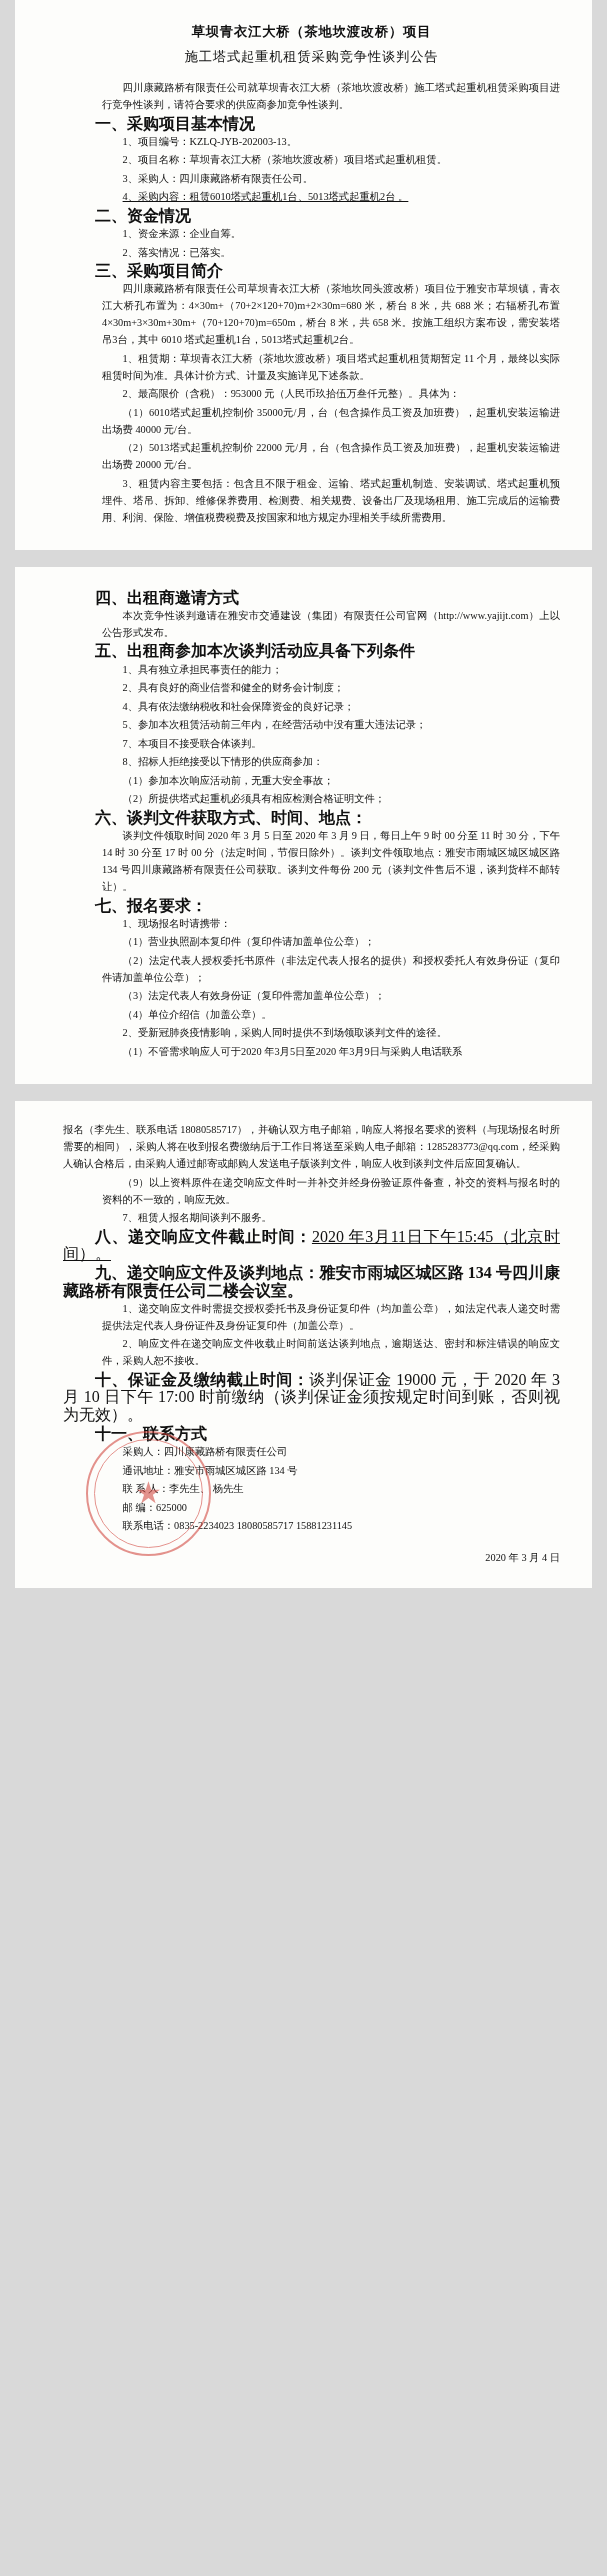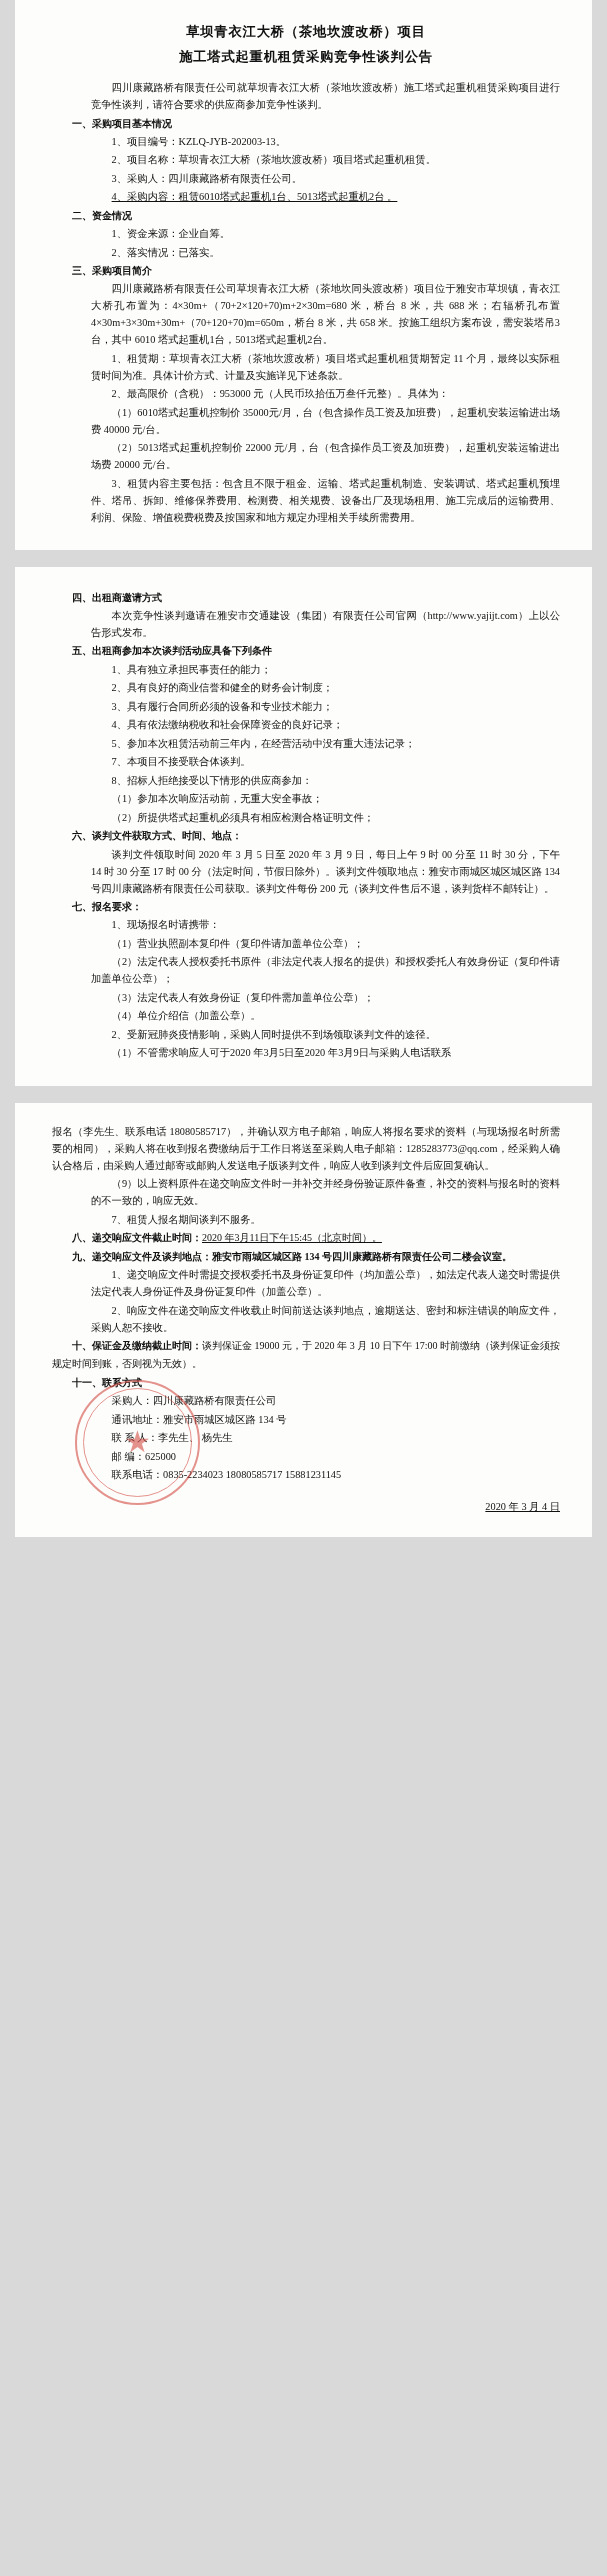--- a/index.html
+++ b/index.html
@@ -8,58 +8,58 @@
     width:607px;
     min-height:2576px;
     margin:0 auto;
     background:#d9d9d9;
     position:relative;
   }
   .sheet{
     background:#fdfdfb;
     margin:0 auto;
     width:577px;
-    padding:20px 32px 23px 37px;
+    padding:20px 32px 23px 48px;
     box-sizing:border-box;
     color:#111;
   }
   .sheet + .sheet{margin-top:16.7px;}
   .title{
     text-align:center;
     font-weight:bold;
     font-size:13.3px;
     letter-spacing:0.8px;
     line-height:23px;
     margin:0 0 1.5px 0;
   }
   .title2{
     text-align:center;
-    font-weight:bold;
+    font-weight:normal;
     font-size:13.3px;
     letter-spacing:0.8px;
     line-height:24px;
     margin:0 0 10.6px 0;
   }
   p{
     margin:0 0 1.5px 0;
     font-size:10.3px;
     line-height:17px;
     text-align:justify;
   }
   .ind2{text-indent:2em;margin-left:39px;}
   .ind0{text-indent:0;}
   .sec{
-    font-size:10px;
+    font-size:16px;
     line-height:17.5px;
     text-indent:2em;
     margin:1.5px 0 0.8px 0;
   }
   .u{ text-decoration:underline; }
   .b{ font-weight:bold; }
-  .date-line{ text-align:right; font-size:10.3px; margin-top:7.6px;text-decoration:underline;}
+  .date-line{ text-align:right; font-size:10.3px; margin-top:7.6px;}
   .stamp{
     position:absolute;
     width:121px;height:121px;
     border:2.3px solid #cf3b33;
     border-radius:50%;
     opacity:.55;
     pointer-events:none;
   }
   .stamp .star{
     position:absolute;left:50%;top:50%;
@@ -104,21 +104,20 @@
     <p class="ind2">3、租赁内容主要包括：包含且不限于租金、运输、塔式起重机制造、安装调试、塔式起重机预埋件、塔吊、拆卸、维修保养费用、检测费、相关规费、设备出厂及现场租用、施工完成后的运输费用、利润、保险、增值税费税费及按国家和地方规定办理相关手续所需费用。</p>
   </div>
 
   <div class="sheet">
     <p class="sec b">四、出租商邀请方式</p>
     <p class="ind2">本次竞争性谈判邀请在雅安市交通建设（集团）有限责任公司官网（http://www.yajijt.com）上以公告形式发布。</p>
 
     <p class="sec b">五、出租商参加本次谈判活动应具备下列条件</p>
     <p class="ind2">1、具有独立承担民事责任的能力；</p>
     <p class="ind2">2、具有良好的商业信誉和健全的财务会计制度；</p>
-    <p class="ind2">3、具有履行合同所必须的设备和专业技术能力；</p>
     <p class="ind2">4、具有依法缴纳税收和社会保障资金的良好记录；</p>
     <p class="ind2">5、参加本次租赁活动前三年内，在经营活动中没有重大违法记录；</p>
     <p class="ind2">7、本项目不接受联合体谈判。</p>
     <p class="ind2">8、招标人拒绝接受以下情形的供应商参加：</p>
     <p class="ind2">（1）参加本次响应活动前，无重大安全事故；</p>
     <p class="ind2">（2）所提供塔式起重机必须具有相应检测合格证明文件；</p>
 
     <p class="sec b">六、谈判文件获取方式、时间、地点：</p>
     <p class="ind2">谈判文件领取时间 2020 年 3 月 5 日至 2020 年 3 月 9 日，每日上午 9 时 00 分至 11 时 30 分，下午 14 时 30 分至 17 时 00 分（法定时间，节假日除外）。谈判文件领取地点：雅安市雨城区城区城区路 134 号四川康藏路桥有限责任公司获取。谈判文件每份 200 元（谈判文件售后不退，谈判货样不邮转让）。</p>
 

